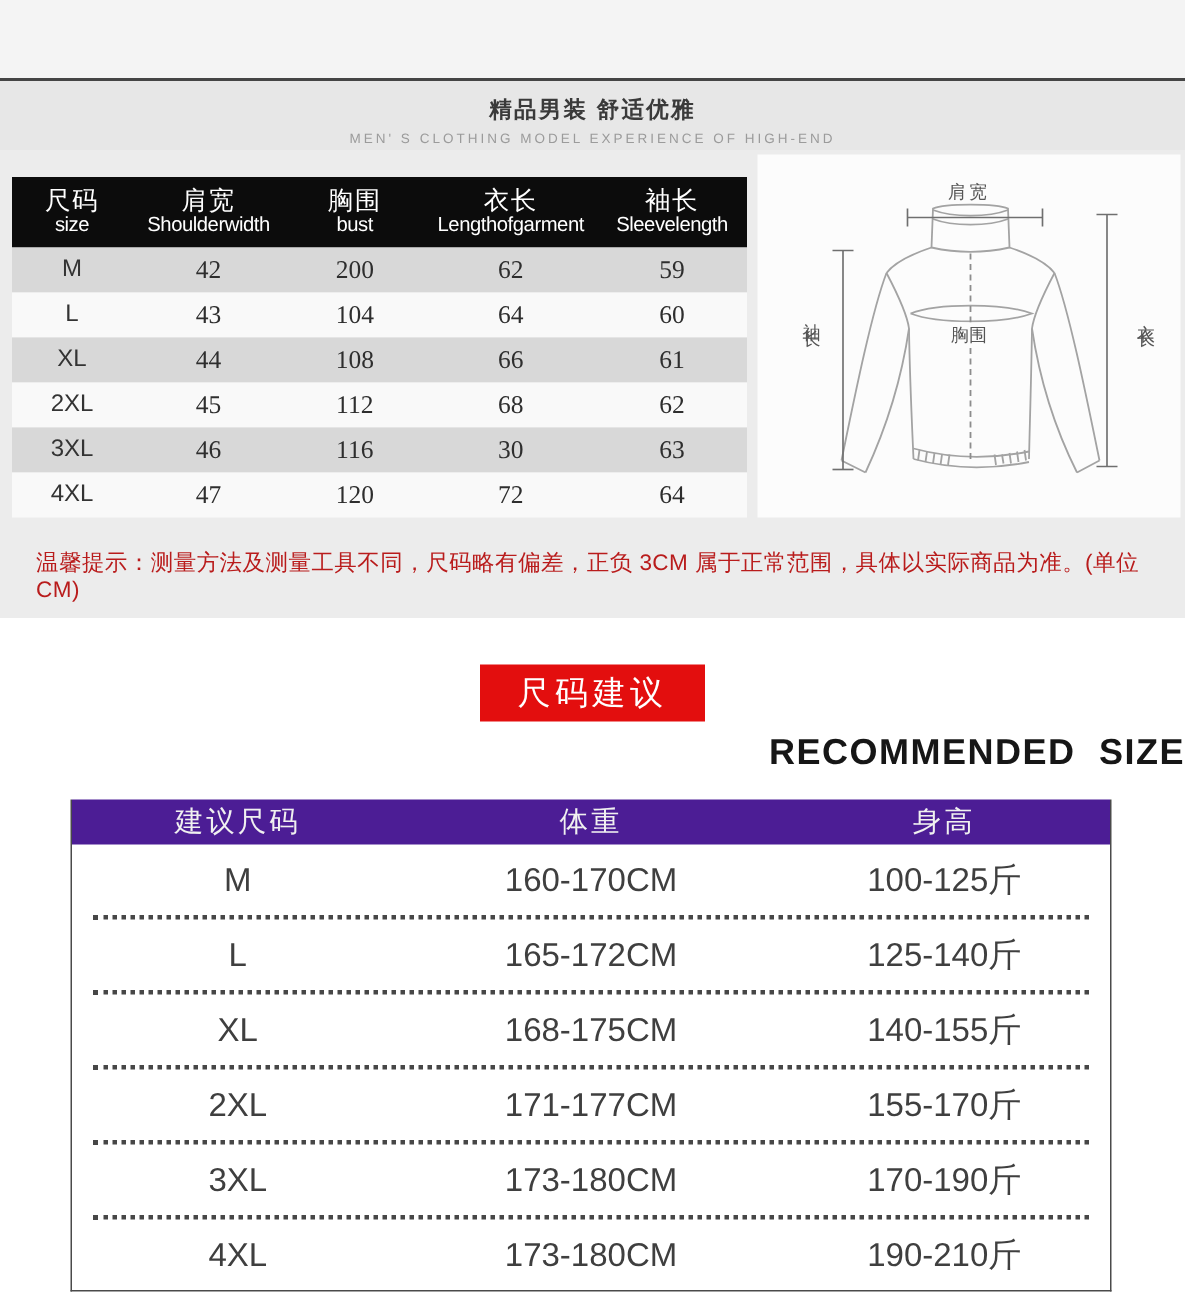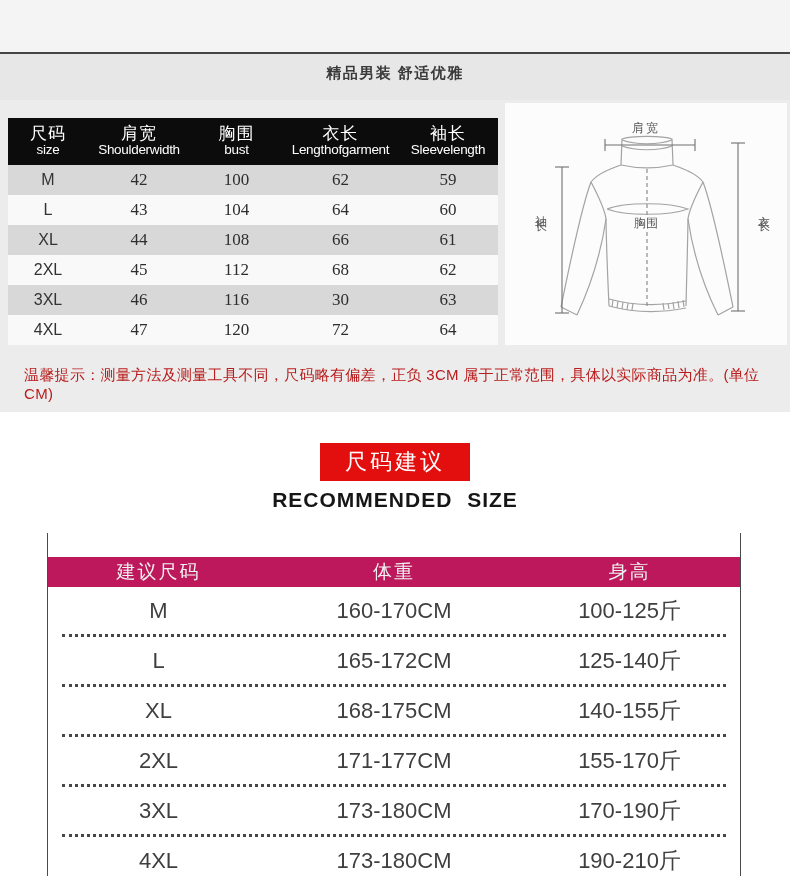--- a/index.html
+++ b/index.html
@@ -44,45 +44,46 @@
   .lbl-bust{top:112px;left:50%;transform:translateX(-50%);background:#fcfcfc;padding:0 1px;}
   .lbl-length{top:103px;right:15px;writing-mode:vertical-rl;letter-spacing:4px;}
 
   .note{position:absolute;left:24px;top:266px;margin:0;font-size:15px;color:#b91c1c;
         letter-spacing:0.3px;}
 
   
   .rec-sec{position:absolute;top:412px;left:0;right:0;bottom:0;background:#fff;}
   .badge{width:150px;height:38px;margin:31px auto 0;background:#e30e0e;color:#fff;
          font-size:22px;letter-spacing:3px;text-align:center;line-height:38px;}
-  .rec-title{margin:7px 0 0;text-align:center;font-size:21px;font-weight:bold;
+  .rec-title{margin:7px 0 0;text-align:right;font-size:24px;font-weight:bold;
              color:#161616;letter-spacing:1px;word-spacing:8px;}
 
   .t2{position:absolute;left:47px;top:121px;width:694px;border:1px solid #4a4a4a;
       border-top:none;box-sizing:border-box;}
   .t2grid{display:grid;grid-template-columns:221px 250px 221px;}
-  .t2-head{height:30px;background:#be185d;align-items:center;text-align:center;margin-top:24px;}
+  .t2-head{height:30px;background:#4c1d95;align-items:center;text-align:center;}
   .t2-head .h{color:#f0f0f0;font-size:19px;letter-spacing:2px;}
   .t2-row{height:47px;align-items:center;text-align:center;}
   .t2-row .c{font-size:22px;color:#3f3f3f;}
   .t2-sep{height:0;border-top:3px dotted #474747;margin:0 14px;}
 </style>
 </head>
 <body>
 
 <div class="page">
 
   <header class="top">
     <div class="top-inner">
     </div>
   </header>
   <div class="divider"></div>
 
   <div class="subband">
     <div class="sub-cn">精品男装 舒适优雅</div>
+    <div class="sub-en">MEN' S CLOTHING MODEL EXPERIENCE OF HIGH-END</div>
   </div>
 
   <section class="chart-sec">
 
     <div class="t1">
       <div class="t1-head t1grid">
         <div class="hcol">
           <div class="cn">尺码</div>
           <div class="en">size</div>
         </div>
@@ -100,21 +101,21 @@
         </div>
         <div class="hcol">
           <div class="cn">袖长</div>
           <div class="en">Sleevelength</div>
         </div>
       </div>
 
       <div class="t1-row t1grid r-gray">
         <div class="s">M</div>
         <div class="v">42</div>
-        <div class="v">100</div>
+        <div class="v">200</div>
         <div class="v">62</div>
         <div class="v">59</div>
       </div>
       <div class="t1-row t1grid r-light">
         <div class="s">L</div>
         <div class="v">43</div>
         <div class="v">104</div>
         <div class="v">64</div>
         <div class="v">60</div>
       </div>

